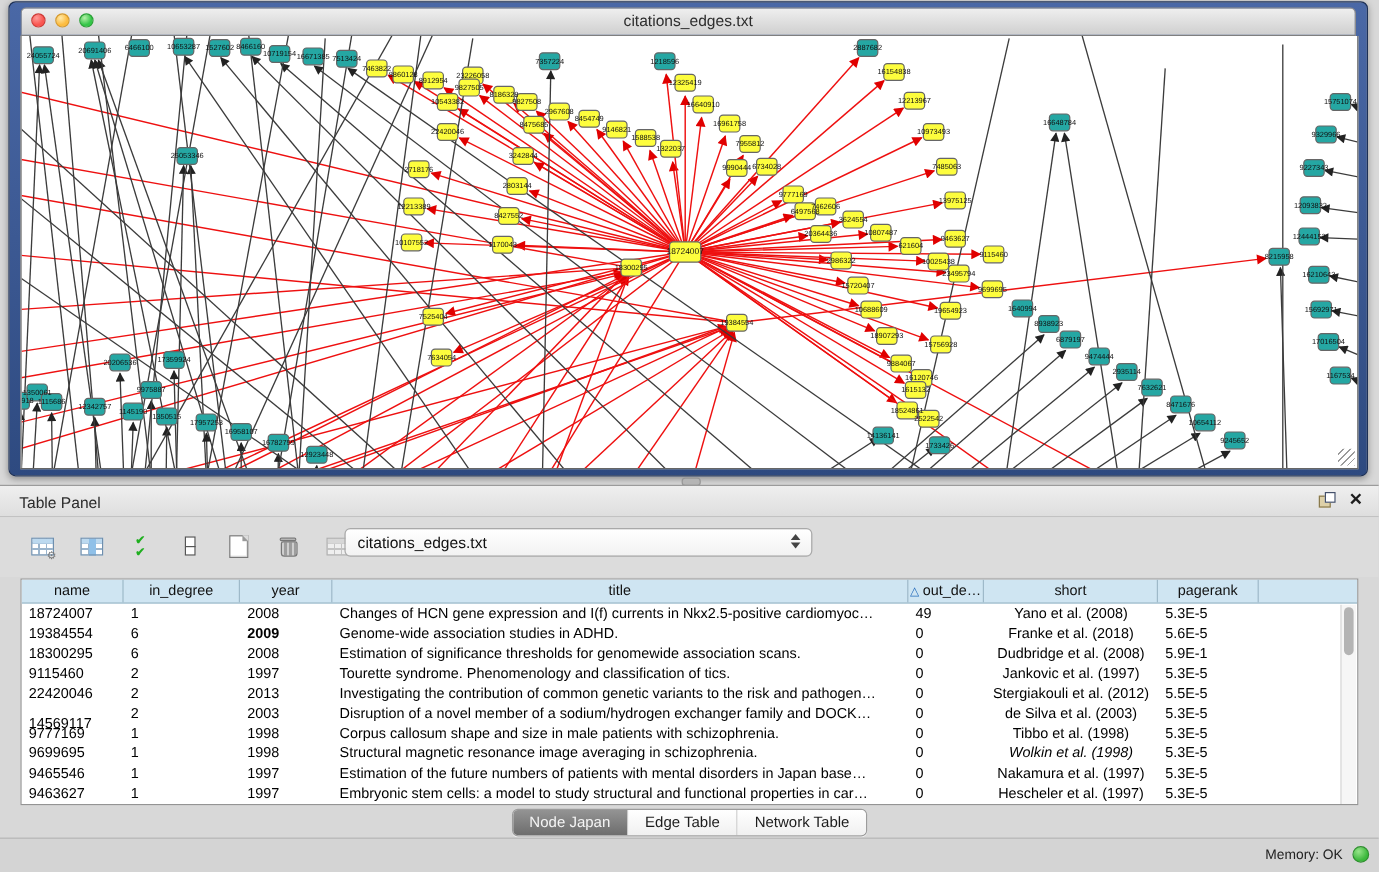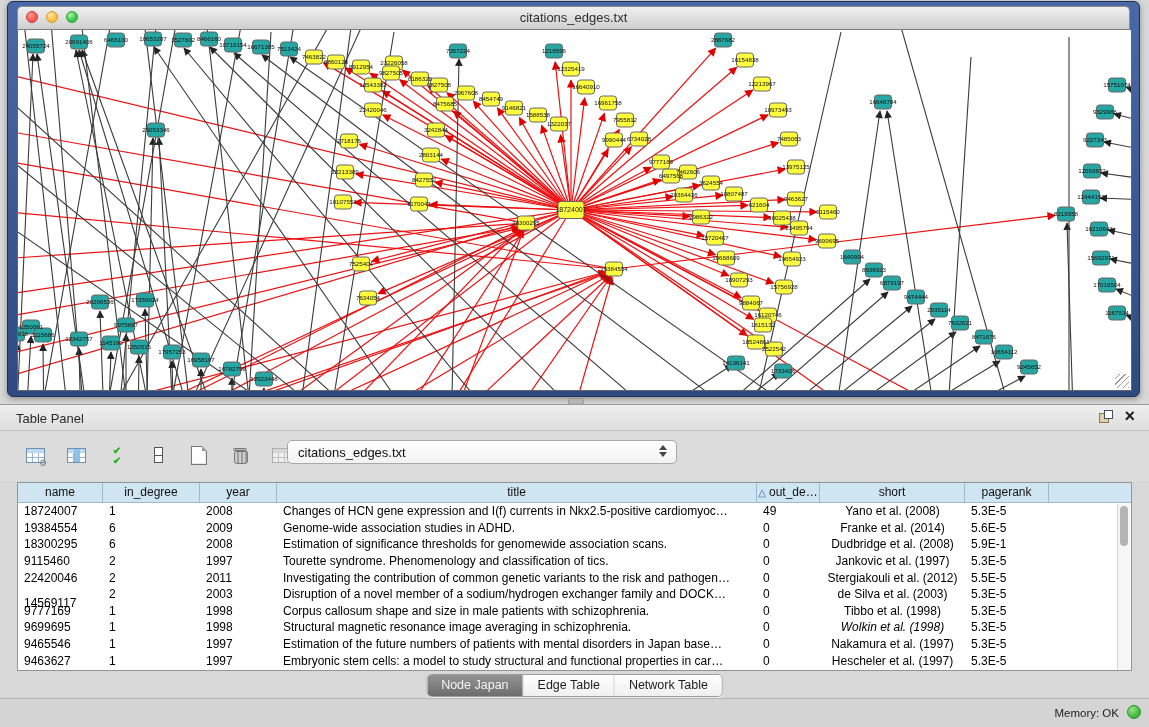--- a/index.html
+++ b/index.html
@@ -582,24 +582,24 @@
           <div class="td" style="width: 97px;">1</div>
           <div class="td" style="width: 77px;">2008</div>
           <div class="td" style="width: 480px;">Changes of HCN gene expression and I(f) currents in Nkx2.5-positive cardiomyoc…</div>
           <div class="td" style="width: 63px;">49</div>
           <div class="td center" style="width: 145px;">Yano et al. (2008)</div>
           <div class="td" style="width: 84px;">5.3E-5</div>
         </div>
         <div class="tr">
           <div class="td" style="width: 85px;">19384554</div>
           <div class="td" style="width: 97px;">6</div>
-          <div class="td" style="width: 77px;">2009</div>
+          <div class="td" style="width: 77px; font-weight: bold;">2009</div>
           <div class="td" style="width: 480px;">Genome-wide association studies in ADHD.</div>
           <div class="td" style="width: 63px;">0</div>
-          <div class="td center" style="width: 145px;">Franke et al. (2014)</div>
+          <div class="td center" style="width: 145px;">Franke et al. (2018)</div>
           <div class="td" style="width: 84px;">5.6E-5</div>
         </div>
         <div class="tr">
           <div class="td" style="width: 85px;">18300295</div>
           <div class="td" style="width: 97px;">6</div>
           <div class="td" style="width: 77px;">2008</div>
           <div class="td" style="width: 480px;">Estimation of significance thresholds for genomewide association scans.</div>
           <div class="td" style="width: 63px;">0</div>
           <div class="td center" style="width: 145px;">Dudbridge et al. (2008)</div>
           <div class="td" style="width: 84px;">5.9E-1</div>
@@ -609,21 +609,21 @@
           <div class="td" style="width: 97px;">2</div>
           <div class="td" style="width: 77px;">1997</div>
           <div class="td" style="width: 480px;">Tourette syndrome. Phenomenology and classification of tics.</div>
           <div class="td" style="width: 63px;">0</div>
           <div class="td center" style="width: 145px;">Jankovic et al. (1997)</div>
           <div class="td" style="width: 84px;">5.3E-5</div>
         </div>
         <div class="tr">
           <div class="td" style="width: 85px;">22420046</div>
           <div class="td" style="width: 97px;">2</div>
-          <div class="td" style="width: 77px;">2011</div>
+          <div class="td" style="width: 77px;">2013</div>
           <div class="td" style="width: 480px;">Investigating the contribution of common genetic variants to the risk and pathogen…</div>
           <div class="td" style="width: 63px;">0</div>
           <div class="td center" style="width: 145px;">Stergiakouli et al. (2012)</div>
           <div class="td" style="width: 84px;">5.5E-5</div>
         </div>
         <div class="tr">
           <div class="td" style="width: 85px; margin-top: 17px;">14569117</div>
           <div class="td" style="width: 97px;">2</div>
           <div class="td" style="width: 77px;">2003</div>
           <div class="td" style="width: 480px;">Disruption of a novel member of a sodium/hydrogen exchanger family and DOCK…</div>

